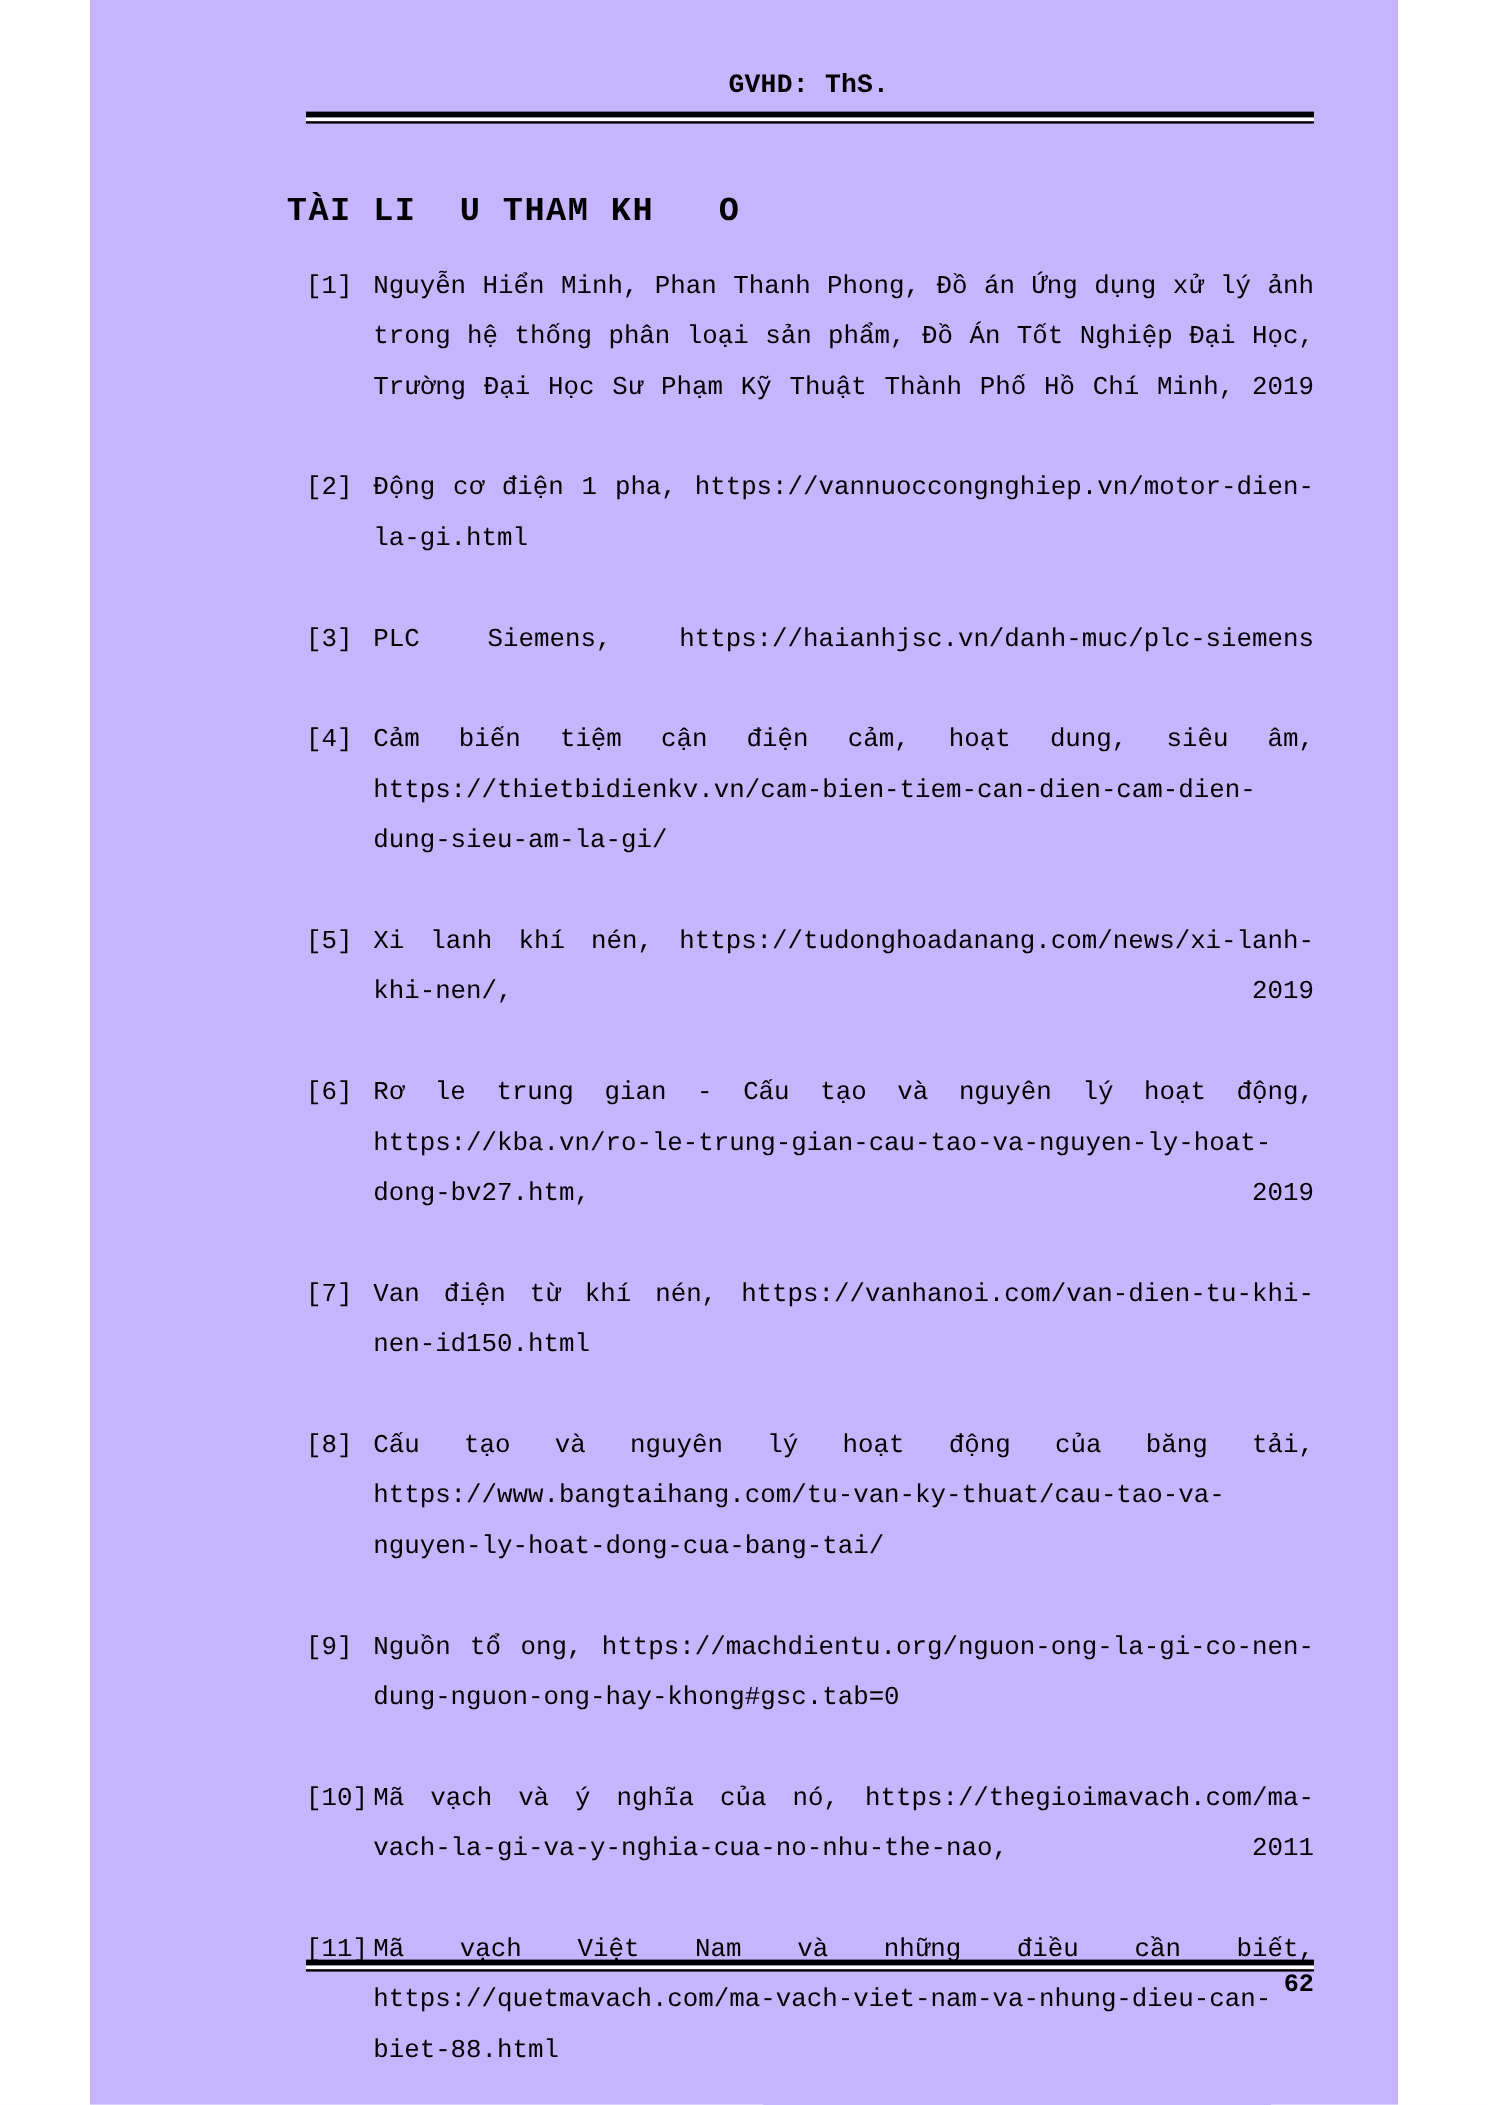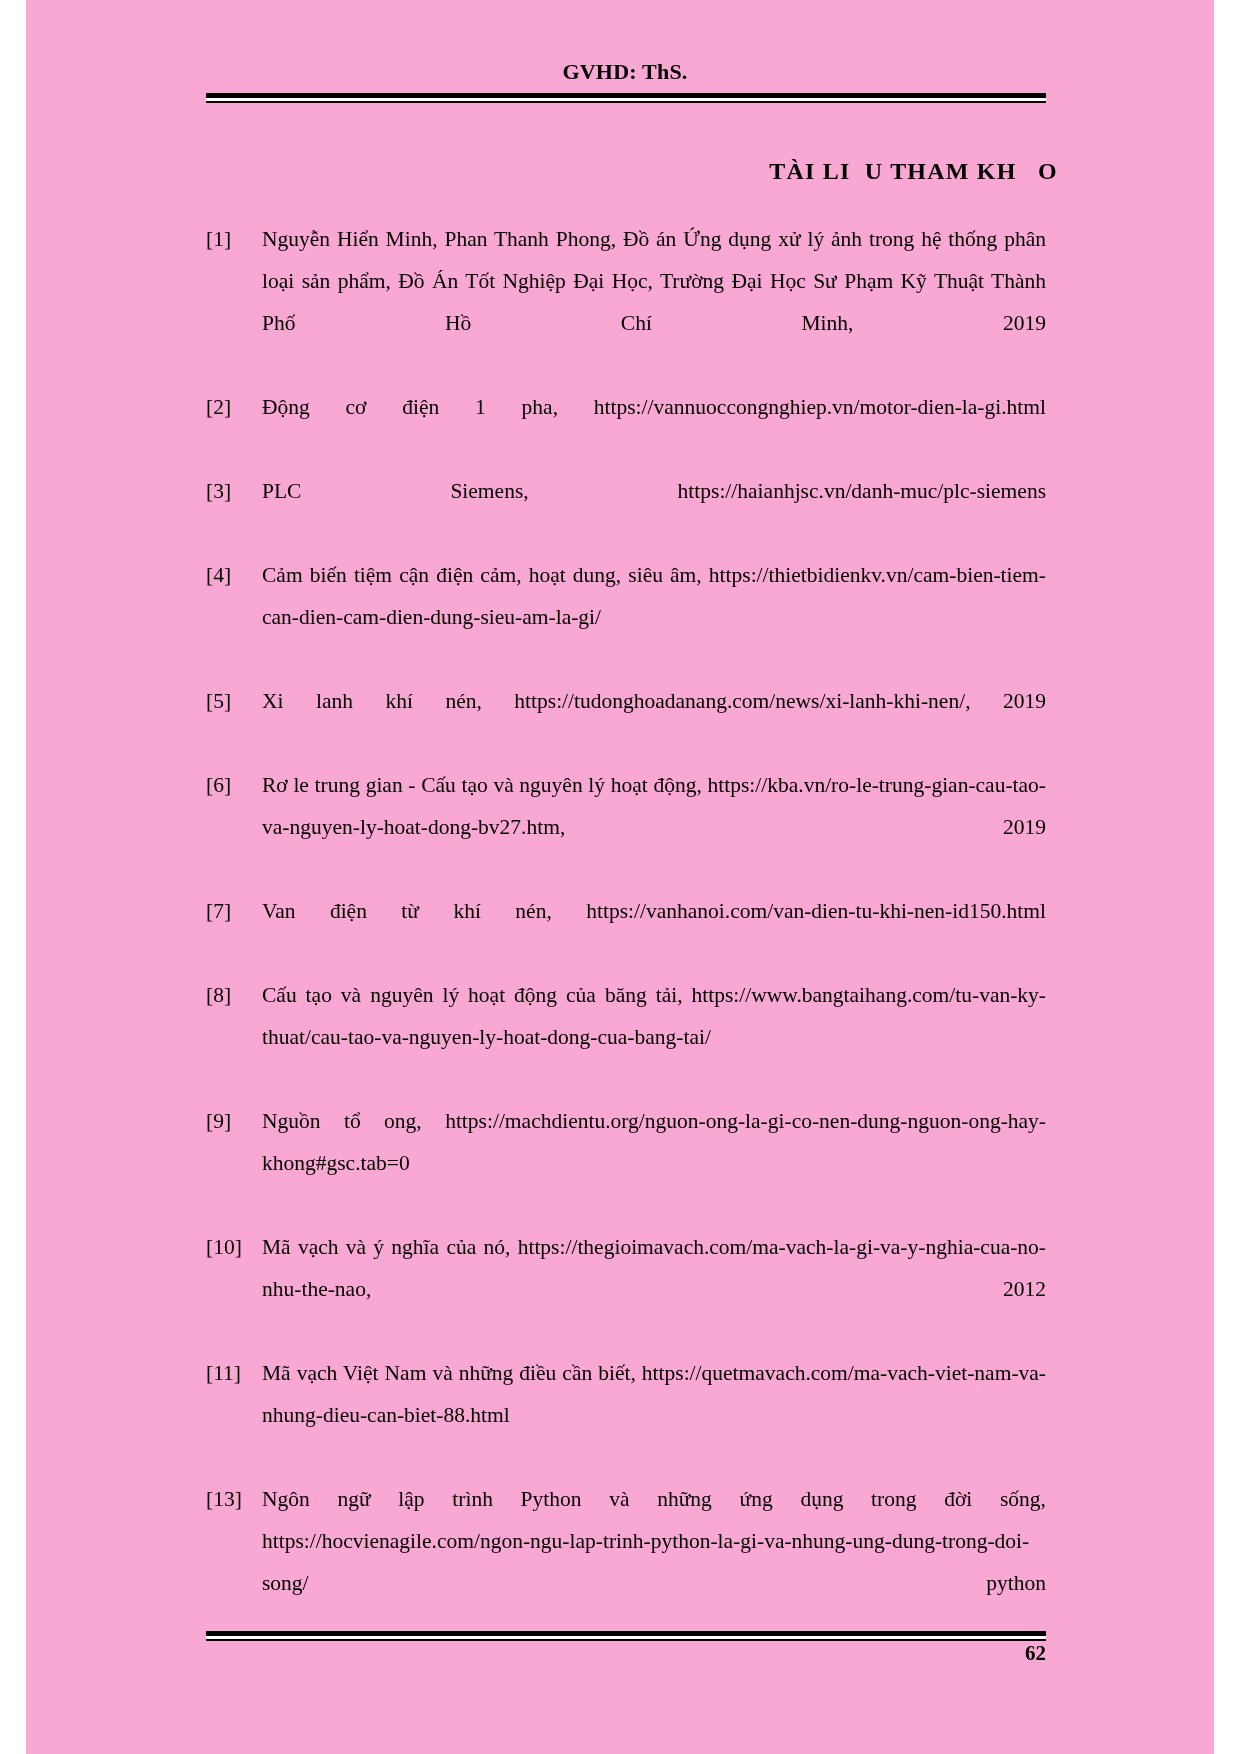--- a/index.html
+++ b/index.html
@@ -2,25 +2,25 @@
 <html><head>
 <meta charset="utf-8">
 <style>
   html, body {
     margin: 0;
     padding: 0;
     background: #ffffff;
   }
   .page {
     position: relative;
-    width: 1188px;
+    width: 1090px;
     height: 1754px;
-    background: #f9a8d4;
+    background: #c4b5fd;
     margin: 0 auto;
-    font-family: Liberation Serif, serif;
+    font-family: Liberation Mono, monospace;
     color: #000000;
     box-sizing: border-box;
     overflow: hidden;
   }
 
   
   .header-zone {
     position: absolute;
     left: 180px;
     top: 60px;
@@ -47,25 +47,25 @@
     background: #fff;
   }
   .header-rule .bar-thin {
     height: 2px;
     background: #000;
   }
 
   
   .doc-title {
     position: absolute;
-    left: 192px;
+    left: 164px;
     top: 142px;
     width: 840px;
-    text-align: right;
-    font-size: 24px;
+    text-align: left;
+    font-size: 28px;
     font-weight: bold;
     letter-spacing: 1.2px;
     white-space: pre;
   }
 
   
   .ref-list {
     position: absolute;
     left: 180px;
     top: 218px;
@@ -180,21 +180,21 @@
       <div class="ref-body">Cấu tạo và nguyên lý hoạt động của băng tải, https://www.bangtaihang.com/tu-van-ky-thuat/cau-tao-va-nguyen-ly-hoat-dong-cua-bang-tai/</div>
     </div>
 
     <div class="ref-item">
       <div class="ref-num">[9]</div>
       <div class="ref-body">Nguồn tổ ong,  https://machdientu.org/nguon-ong-la-gi-co-nen-dung-nguon-ong-hay-khong#gsc.tab=0</div>
     </div>
 
     <div class="ref-item">
       <div class="ref-num">[10]</div>
-      <div class="ref-body">Mã vạch và ý nghĩa của nó, https://thegioimavach.com/ma-vach-la-gi-va-y-nghia-cua-no-nhu-the-nao, 2012</div>
+      <div class="ref-body">Mã vạch và ý nghĩa của nó, https://thegioimavach.com/ma-vach-la-gi-va-y-nghia-cua-no-nhu-the-nao, 2011</div>
     </div>
 
     <div class="ref-item">
       <div class="ref-num">[11]</div>
       <div class="ref-body">Mã vạch Việt Nam và những điều cần biết, https://quetmavach.com/ma-vach-viet-nam-va-nhung-dieu-can-biet-88.html</div>
     </div>
 
 
     <div class="ref-item">
       <div class="ref-num">[13]</div>

